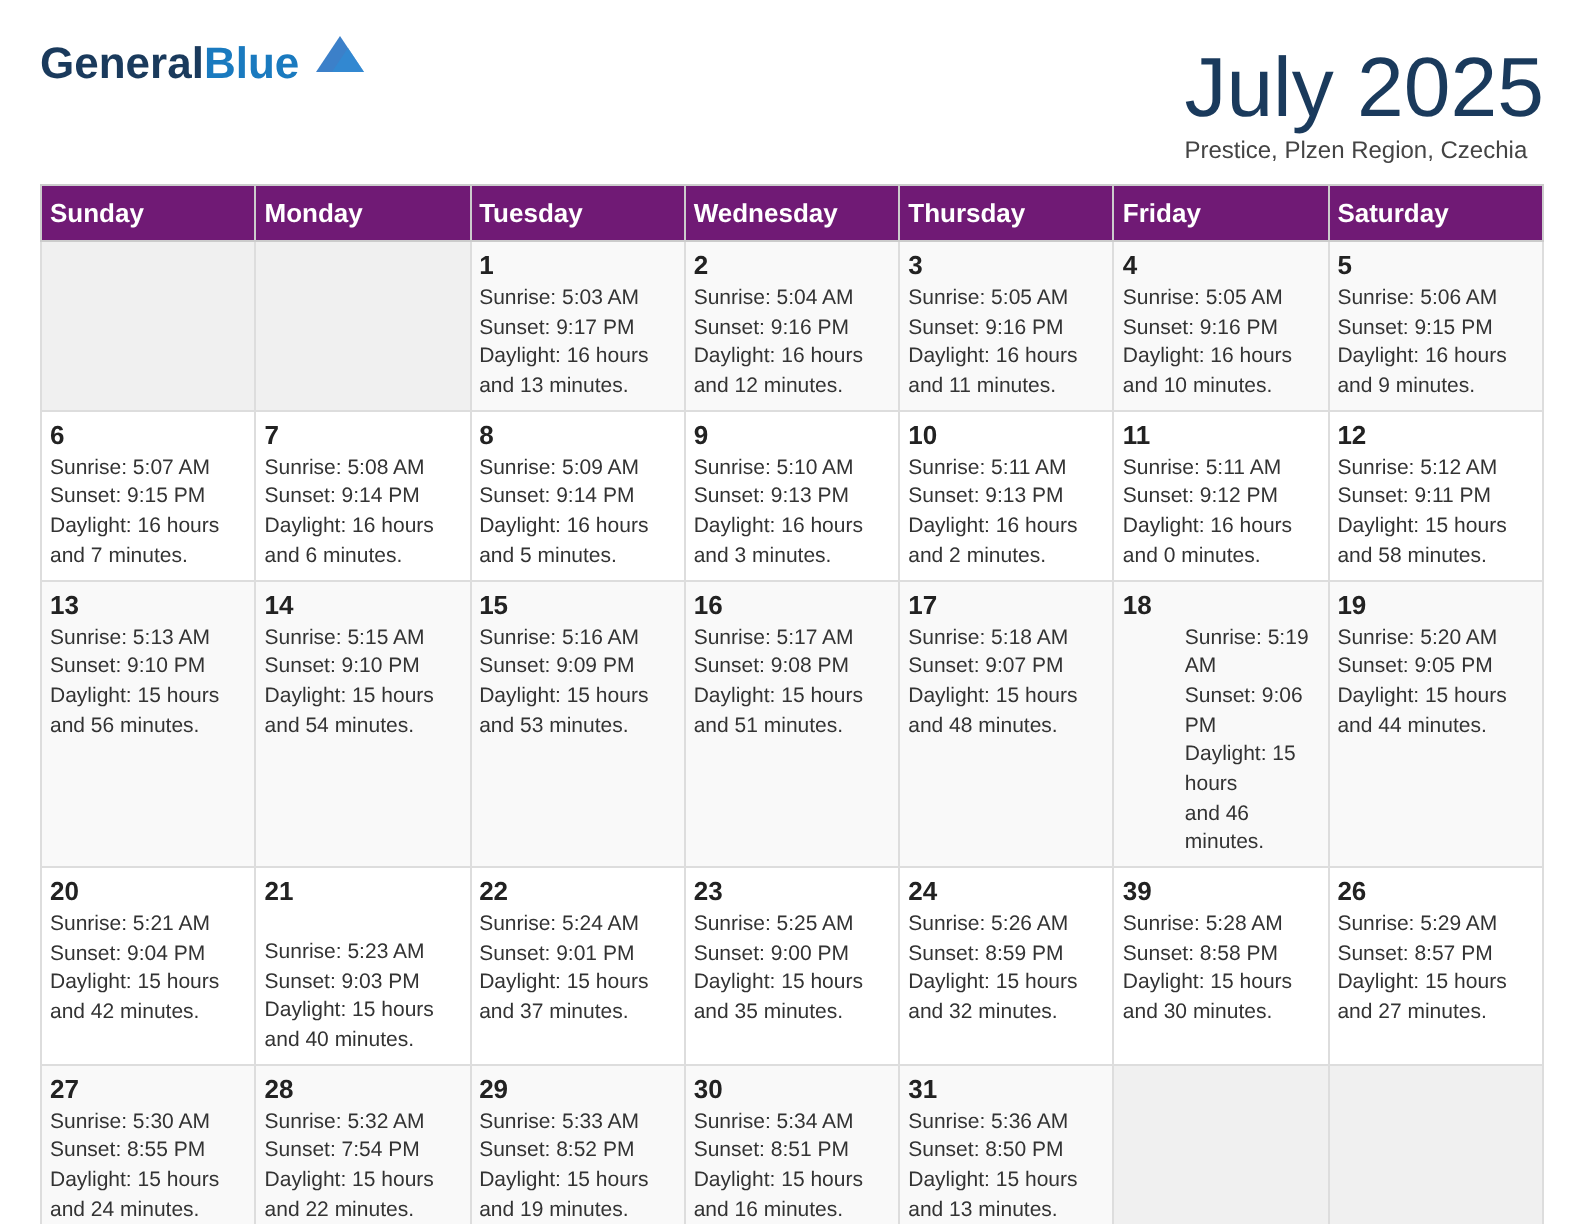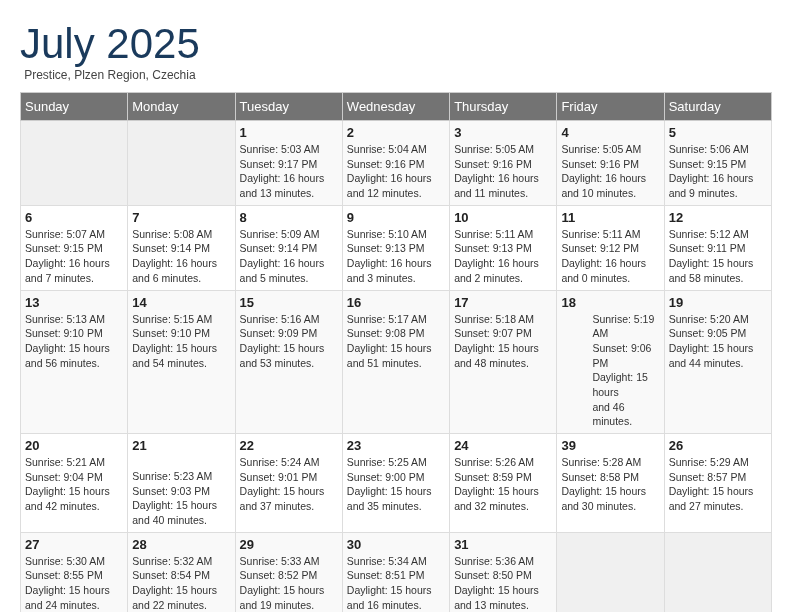--- a/index.html
+++ b/index.html
@@ -14,43 +14,43 @@
       display: flex;
       justify-content: space-between;
       align-items: flex-start;
       margin-bottom: 10px;
     }
     .logo {
       display: flex;
       align-items: center;
     }
     .title-block {
-      text-align: center;
+      text-align: left;
     }
     .month-title {
       font-size: 42px;
       color: #1a3a5c;
       font-weight: normal;
     }
     .location {
       font-size: 12px;
       color: #444;
     }
     table {
       width: 100%;
       border-collapse: collapse;
       font-size: 11px;
     }
     thead tr th {
-      background-color: #737373;
+      background-color: #701a75;
       color: #fff;
       padding: 6px 4px;
       text-align: left;
       font-size: 13px;
-      font-weight: normal;
+      font-weight: bold;
       border: 1px solid #ccc;
     }
     tbody tr td {
       border: 1px solid #ddd;
       vertical-align: top;
       padding: 4px;
       min-height: 80px;
       width: 14.28%;
       background: #fff;
     }
@@ -70,20 +70,33 @@
       line-height: 1.4;
     }
     .empty-cell {
       background: #f0f0f0 !important;
     }
   </style>
 </head>
 <body>
 
 <div class="header">
+  <div class="logo">
+    <div>
+      <div style="display:flex;align-items:center;">
+        <div style="font-size:22px;font-weight:bold;color:#1a3a5c;line-height:1.1;">
+          <span style="color:#1a3a5c;">General</span><span style="color:#1a7abf;">Blue</span>
+        </div>
+        <svg width="36" height="28" viewBox="0 0 36 28" style="margin-left:2px;margin-top:-8px;">
+          <polygon points="6,22 18,4 30,22" fill="#1a6abf" opacity="0.85"></polygon>
+          <polygon points="14,22 22,10 30,22" fill="#2d8cd4" opacity="0.7"></polygon>
+        </svg>
+      </div>
+    </div>
+  </div>
   <div class="title-block">
     <div class="month-title">July 2025</div>
     <div class="location">Prestice, Plzen Region, Czechia</div>
   </div>
 </div>
 
 <table>
   <thead>
     <tr>
     <th>Sunday</th>
@@ -292,21 +305,21 @@
         <td>
           <span class="day-num">27</span>
           <div class="day-detail" style="white-space: pre-line;">Sunrise: 5:30 AM
 Sunset: 8:55 PM
 Daylight: 15 hours
 and 24 minutes.</div>
         </td>
         <td>
           <span class="day-num">28</span>
           <div class="day-detail" style="white-space: pre-line;">Sunrise: 5:32 AM
-Sunset: 8:54 PM
+Sunset: 7:54 PM
 Daylight: 15 hours
 and 22 minutes.</div>
         </td>
         <td>
           <span class="day-num">29</span>
           <div class="day-detail" style="white-space: pre-line;">Sunrise: 5:33 AM
 Sunset: 8:52 PM
 Daylight: 15 hours
 and 19 minutes.</div>
         </td>

